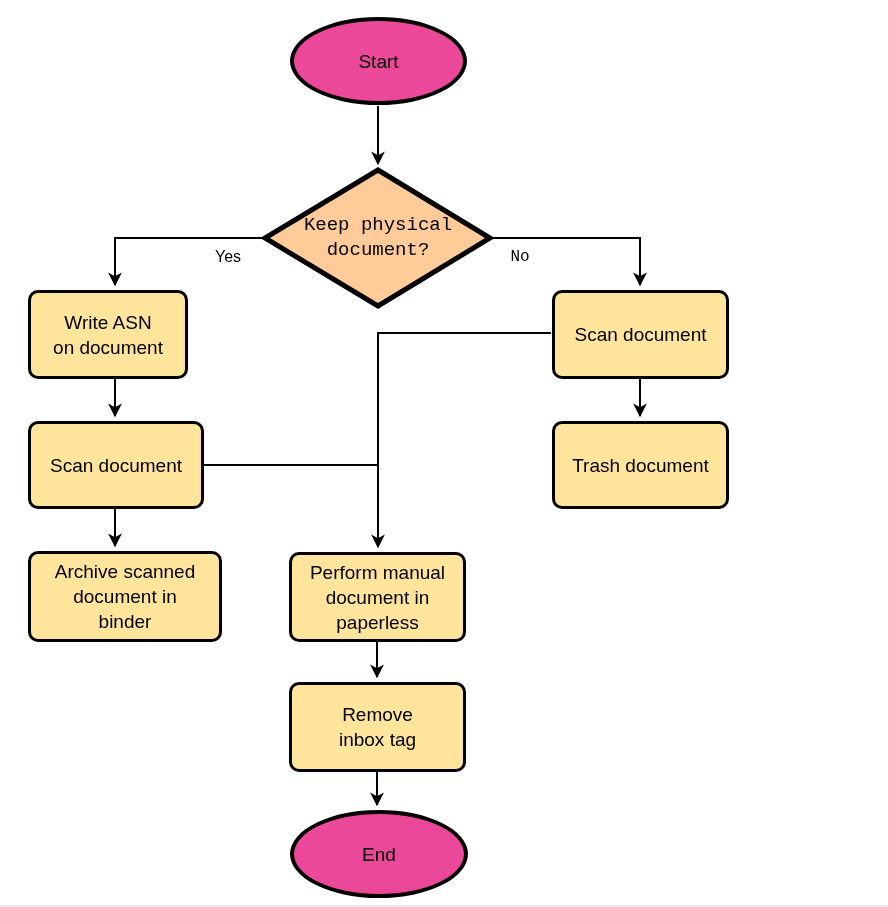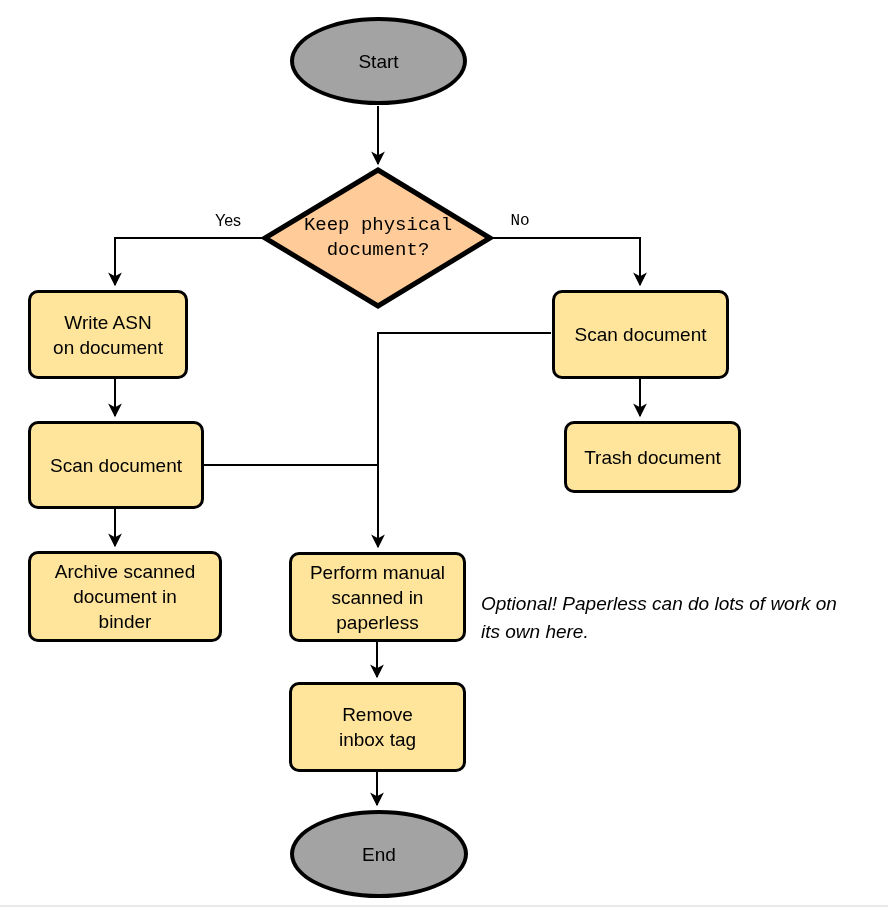--- a/index.html
+++ b/index.html
@@ -29,21 +29,21 @@
     align-items: center;
     justify-content: center;
     text-align: center;
     font-size: 19px;
     line-height: 25px;
     white-space: pre-line;
     box-sizing: border-box;
     color: #000000;
   }
   .terminal {
-    background: #a3a3a3;
+    background: #ec4899;
     border: 4px solid #000000;
     border-radius: 50%;
   }
   .process {
     background: #ffe49c;
     border: 3px solid #000000;
     border-radius: 10px;
   }
   .diamond-label {
     position: absolute;
@@ -54,20 +54,21 @@
     font-size: 19px;
     line-height: 25px;
     white-space: pre-line;
     font-family: Liberation Mono, monospace;
   }
   .edge-label {
     position: absolute;
     font-size: 16px;
     line-height: 18px;
     text-align: center;
+    margin-top: 36px;
   }
   .annotation {
     position: absolute;
     font-size: 19px;
     line-height: 28px;
     font-style: italic;
     white-space: pre-line;
   }
   .bottom-border {
     position: absolute;
@@ -113,33 +114,31 @@
 on document</div>
 
   <div class="node process" style="left:28px; top:421px; width:176px; height:88px;">Scan document</div>
 
   <div class="node process" style="left:28px; top:551px; width:194px; height:91px;">Archive scanned
 document in
 binder</div>
 
   <div class="node process" style="left:552px; top:290px; width:177px; height:89px;">Scan document</div>
 
-  <div class="node process" style="left:564px; top:421px; width:177px; height:72px;">Trash document</div>
+  <div class="node process" style="left:552px; top:421px; width:177px; height:88px;">Trash document</div>
 
   <div class="node process" style="left:289px; top:552px; width:177px; height:90px;">Perform manual
-scanned in
+document in
 paperless</div>
 
   <div class="node process" style="left:289px; top:682px; width:177px; height:90px;">Remove
 inbox tag</div>
 
   <div class="node terminal" style="left:290px; top:810px; width:178px; height:88px;">End</div>
 
   <div class="edge-label" style="left:203px; top:212px; width:50px;">Yes</div>
 
   <div class="edge-label" style="left:500px; top:212px; width:40px;font-family:Liberation Mono, monospace;">No</div>
 
-  <div class="annotation" style="left:481px; top:590px; width:407px;">Optional! Paperless can do lots of work on
-its own here.</div>
 
   <div class="bottom-border"></div>
 
 </div>
 
 </body></html>

